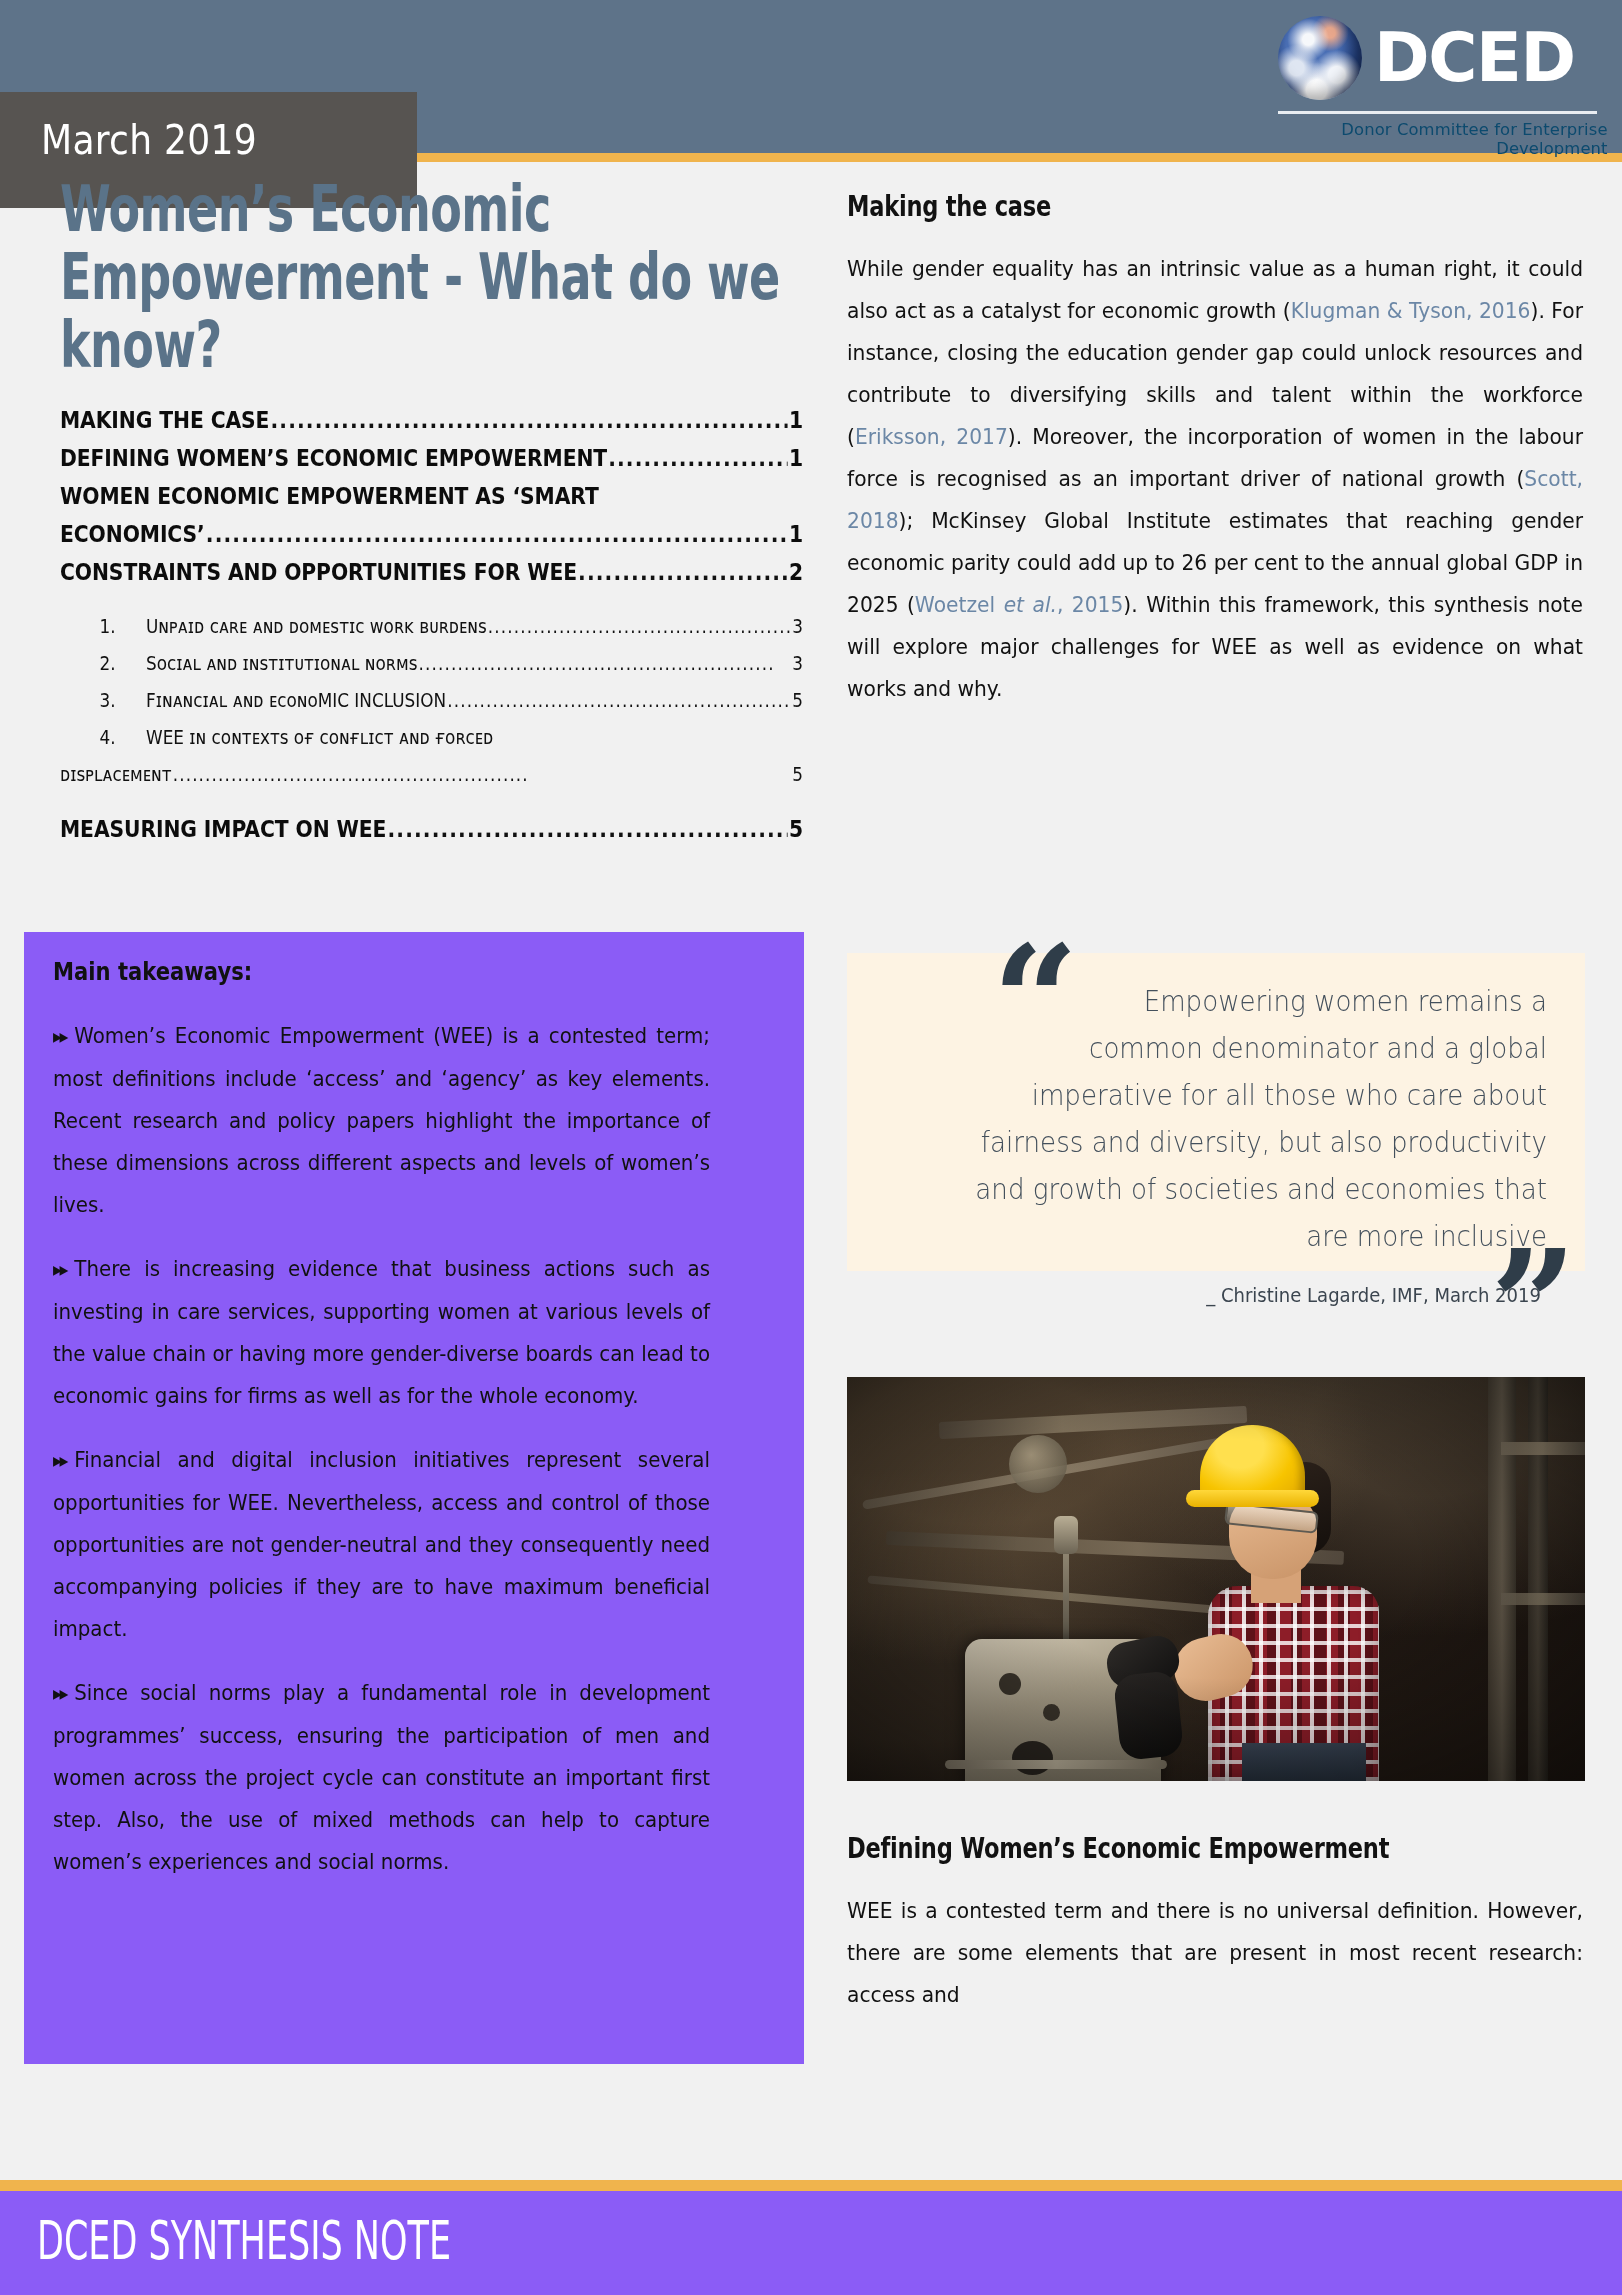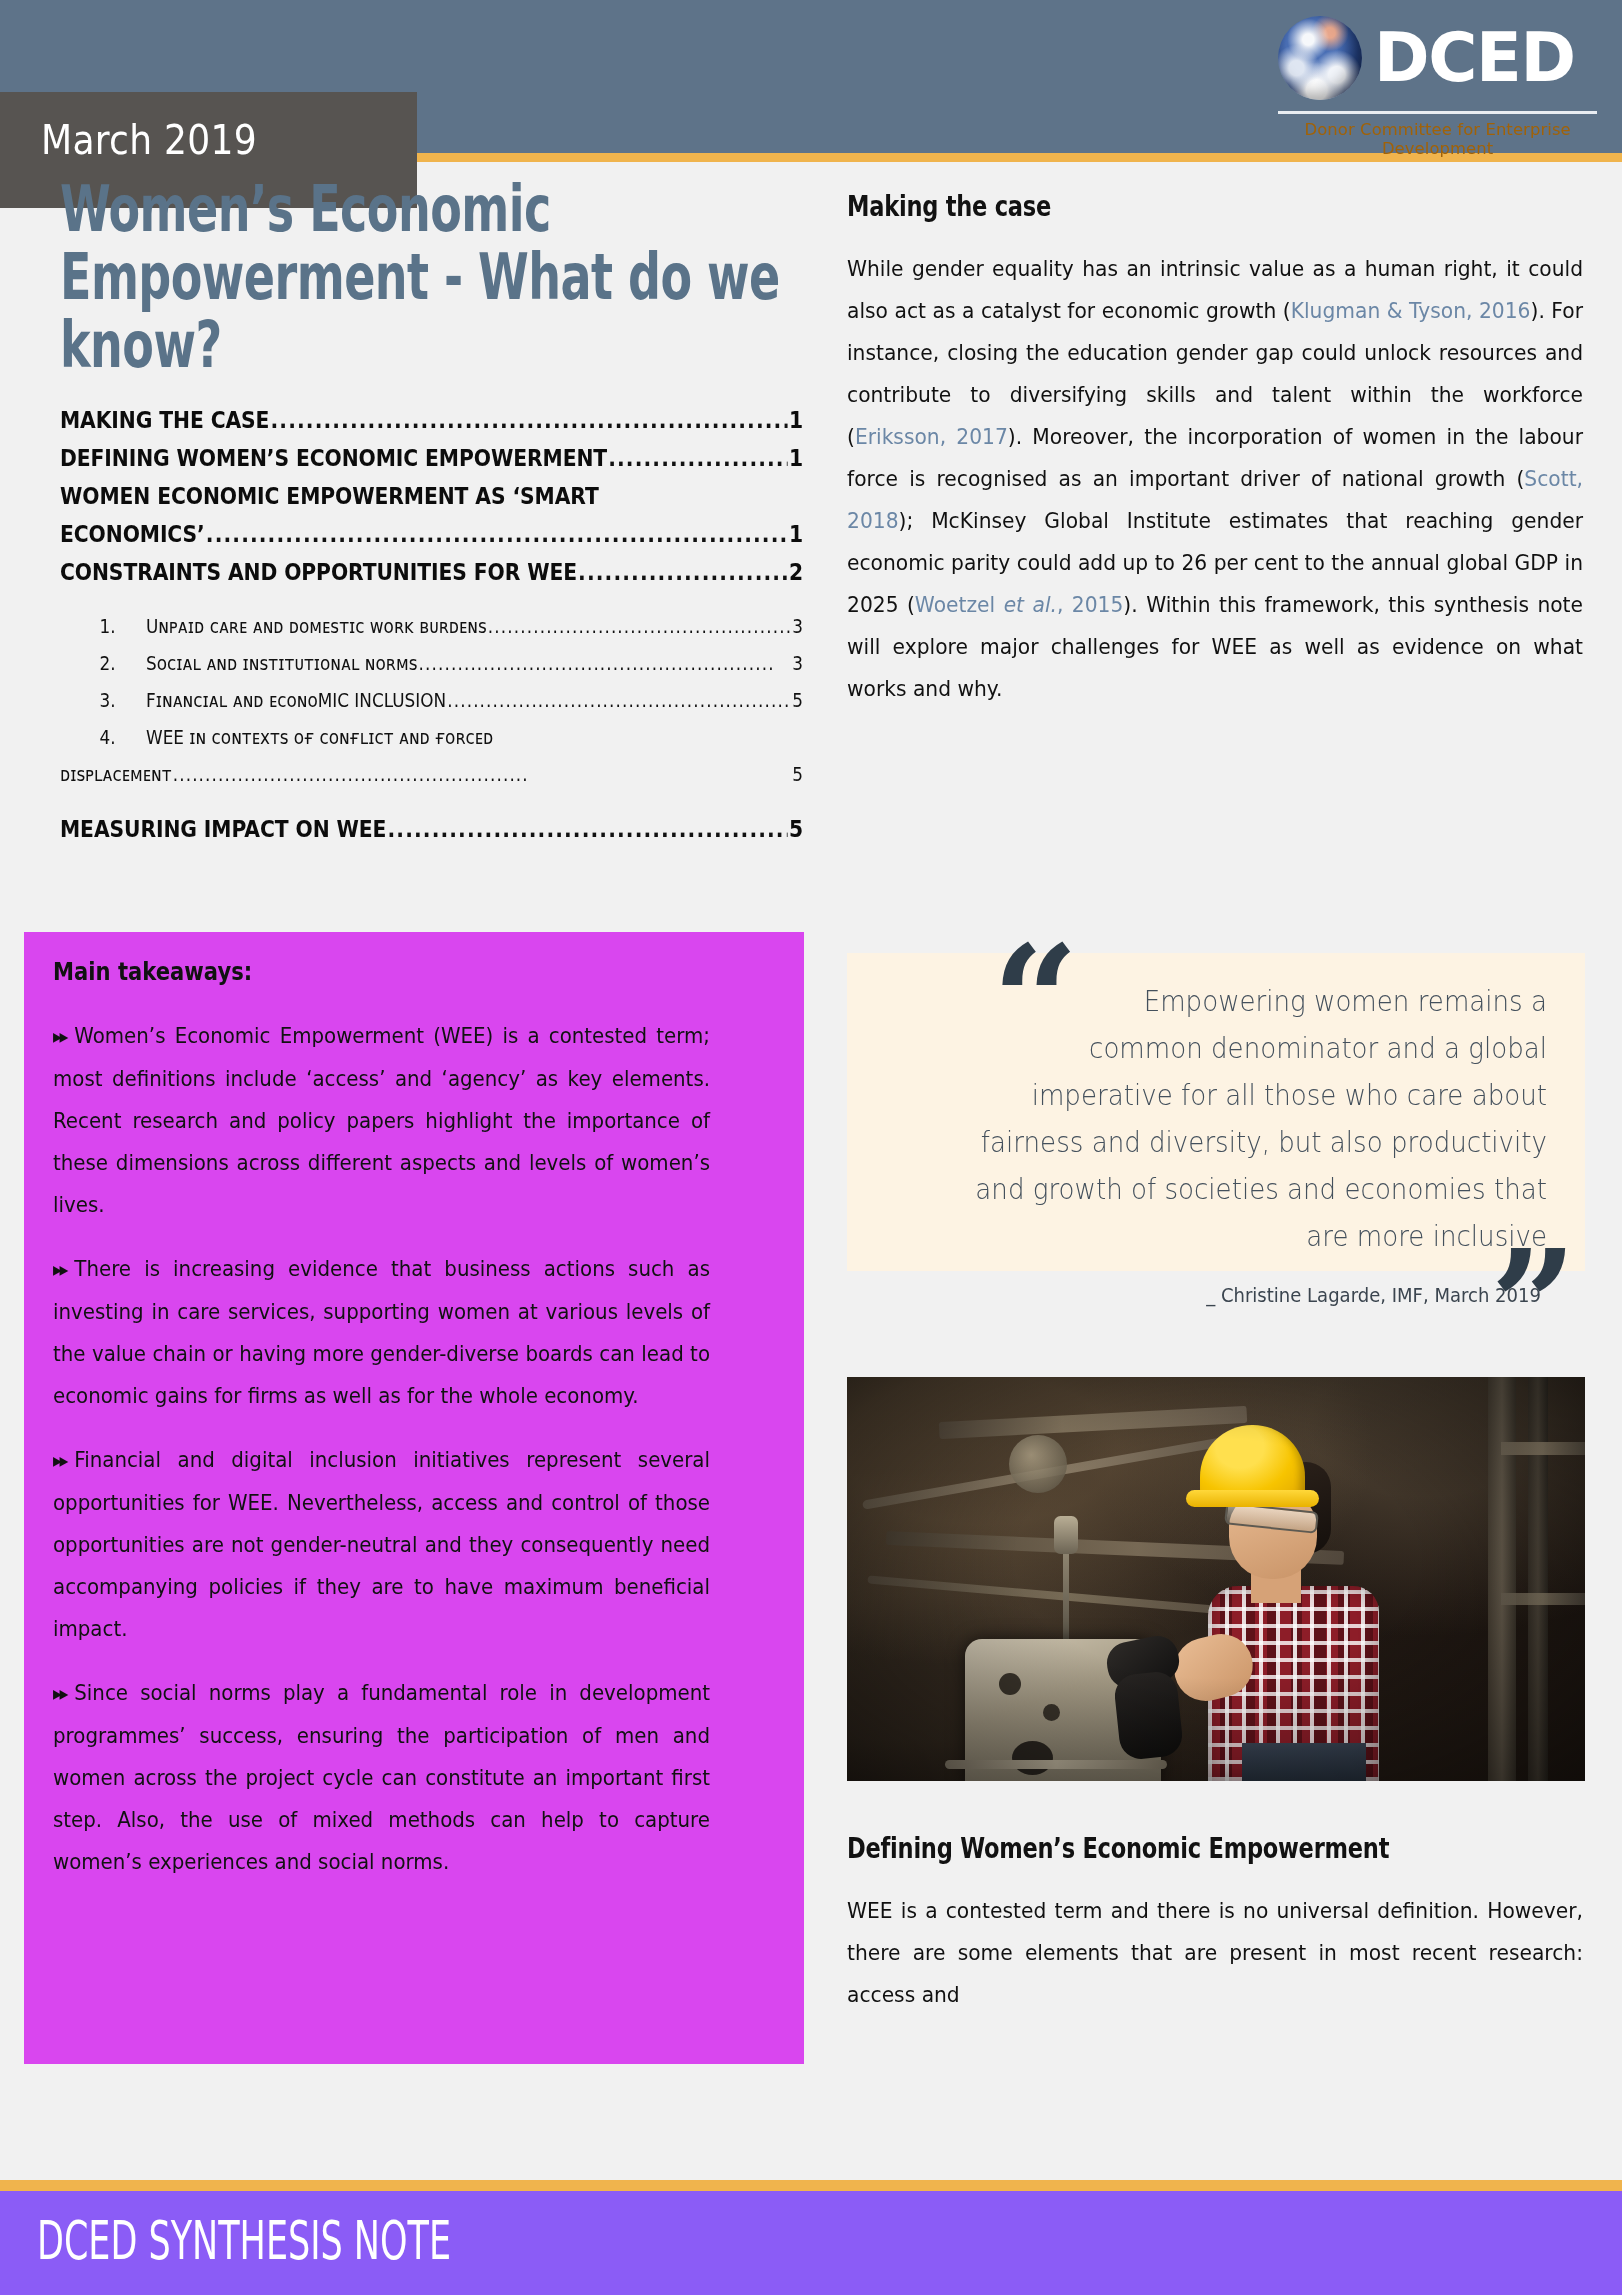--- a/index.html
+++ b/index.html
@@ -48,21 +48,21 @@
     box-shadow:inset -6.5px -6.5px 14.4px rgba(0,0,0,.35);
   }
   .logo-word{
     font-family:"DejaVu Sans",sans-serif;
     font-size:67px;line-height:77px;font-weight:700;color:#ffffff;
     margin-left:11.8px;letter-spacing:-1.3px;
   }
   .logo-rule{height:2.6px;background:#e9edf2;margin:3.9px 10.5px 0 10.5px;}
   .logo-sub{
     font-family:"DejaVu Sans",sans-serif;
-    font-size:16.4px;color:#a16207;text-align:center;margin-top:6.5px;
+    font-size:16.4px;color:#0c4a6e;text-align:right;margin-top:6.5px;
     letter-spacing:0.1px;
   }
 
   
   .col-left{position:absolute;left:60px;top:175px;width:743px;}
   .col-right{position:absolute;left:847px;top:190px;width:736px;}
 
   
   .doc-title{
     font-family:"DejaVu Sans Condensed","DejaVu Sans",sans-serif;
@@ -95,21 +95,21 @@
   .toc-l2 .num{width:54px;flex:none;}
   .toc-txt{white-space:nowrap;}
   .dots{flex:1;overflow:hidden;white-space:nowrap;letter-spacing:1.3px;
     color:#111;margin:0 1.3px;}
   .pg{flex:none;font-weight:inherit;}
   .toc-gap{height:17px;}
 
   
   .takeaways{
     position:absolute;left:23.6px;top:932px;width:780px;height:1132px;
-    background:#d946ef;box-sizing:border-box;
+    background:#8b5cf6;box-sizing:border-box;
     padding:26px 29px 0 29px;
   }
   .tk-title{
     font-family:"DejaVu Sans",sans-serif;
     font-weight:700;font-size:24px;color:#111;
     transform:scaleX(.88);transform-origin:left center;
     margin-bottom:29px;
   }
   .tk-p{
     font-family:"DejaVu Sans",sans-serif;

